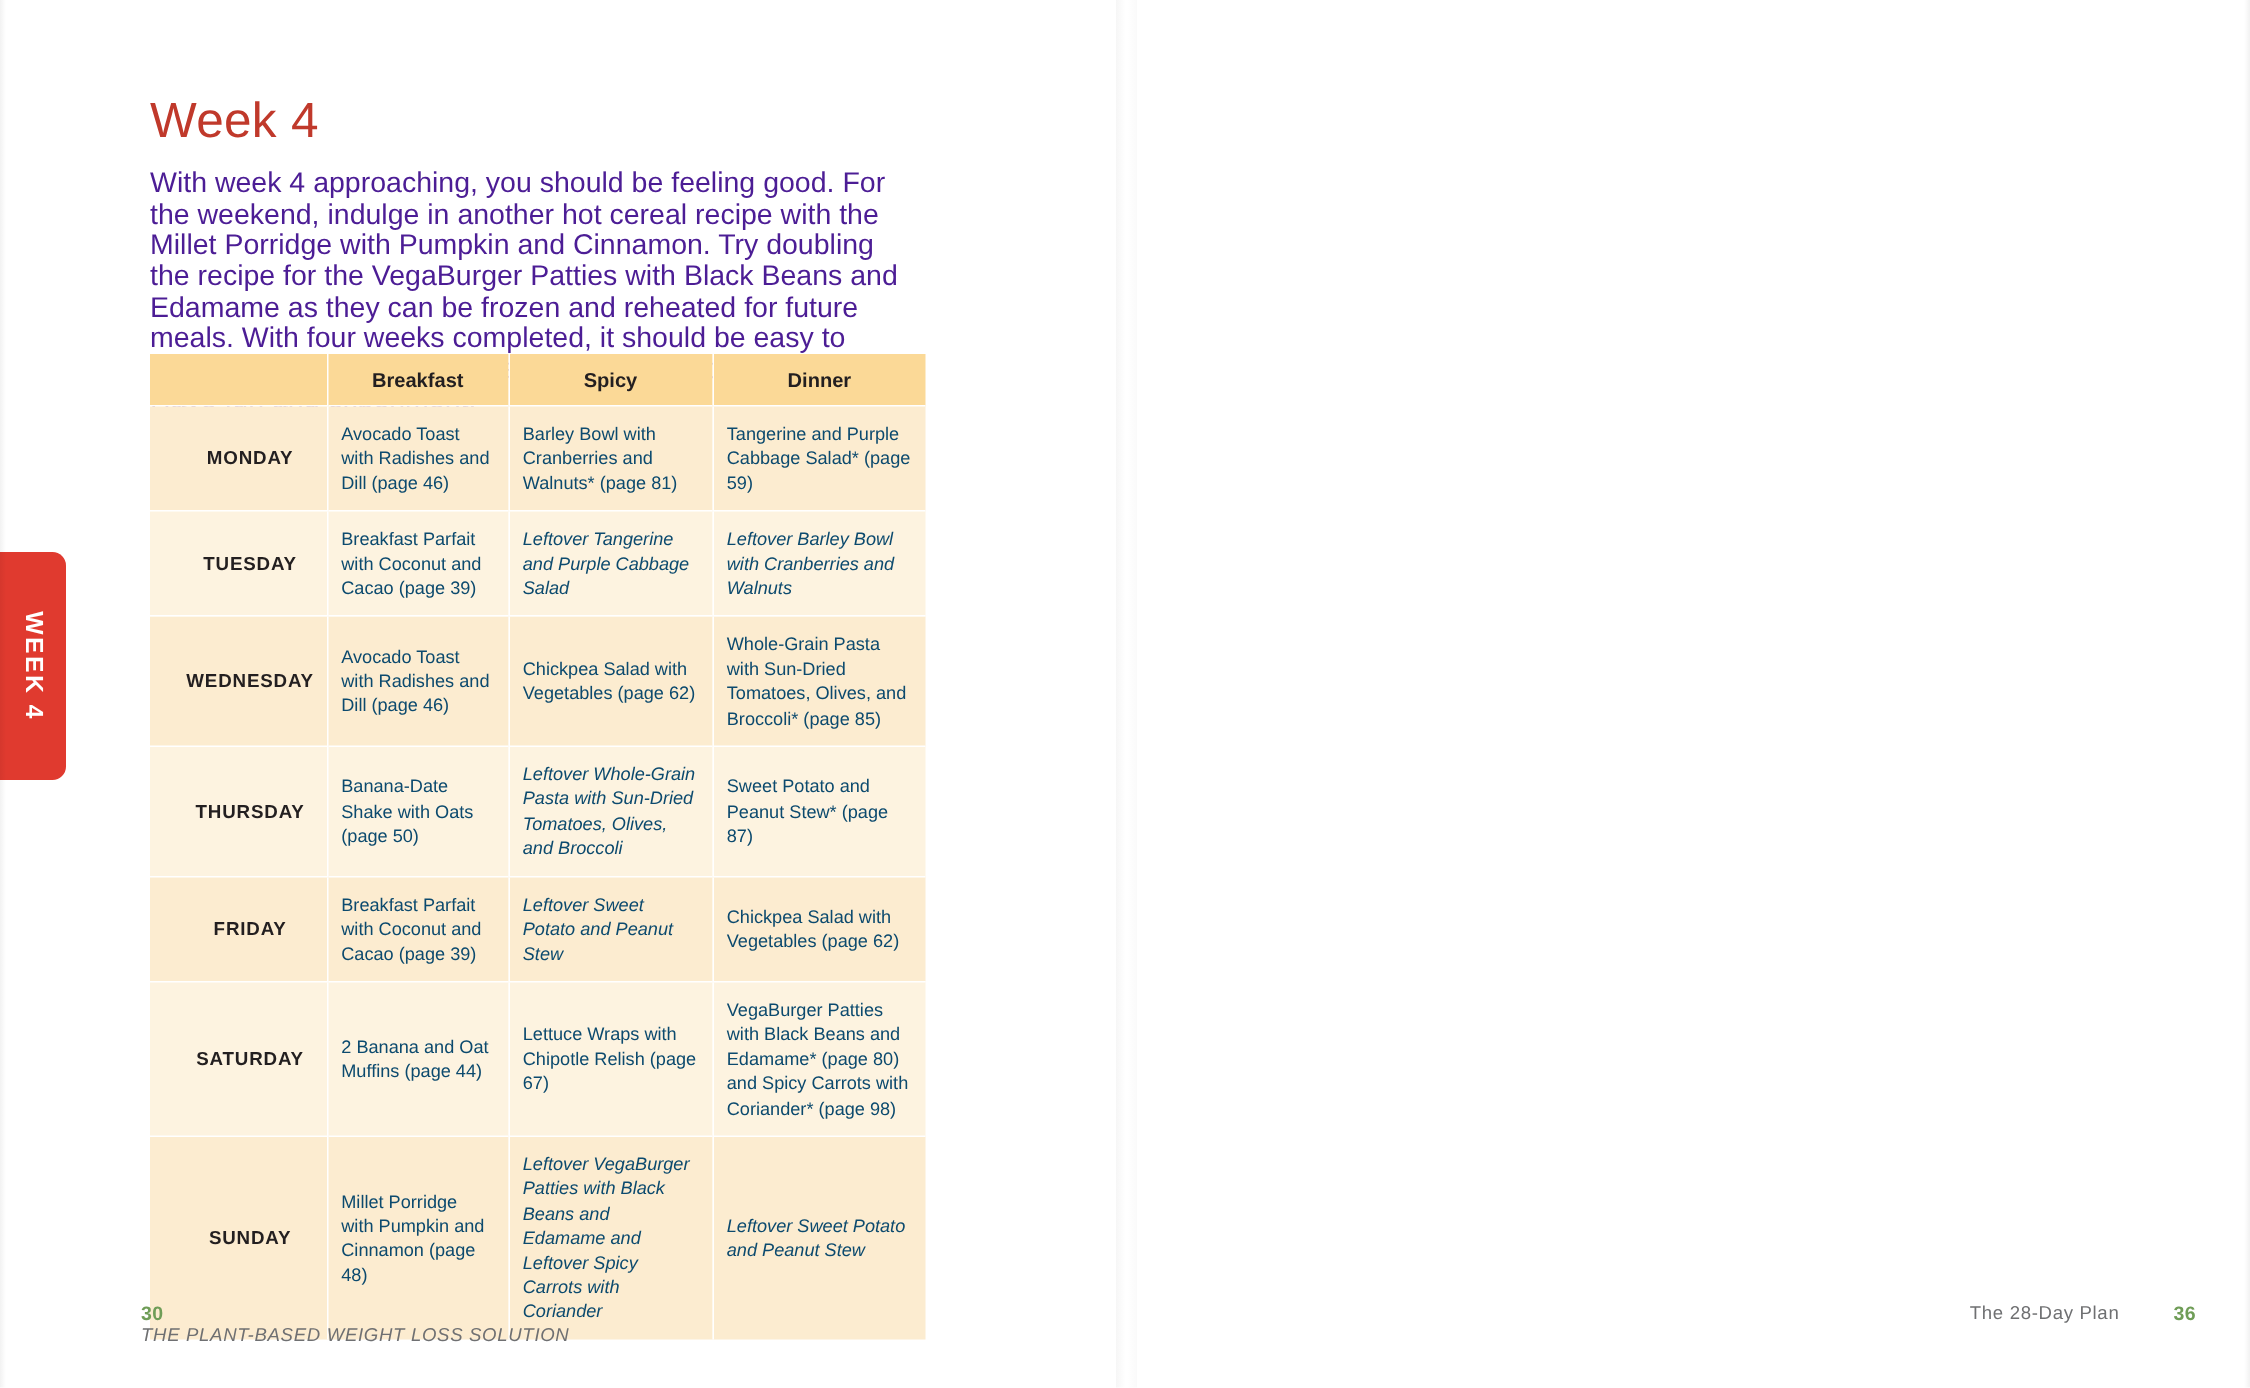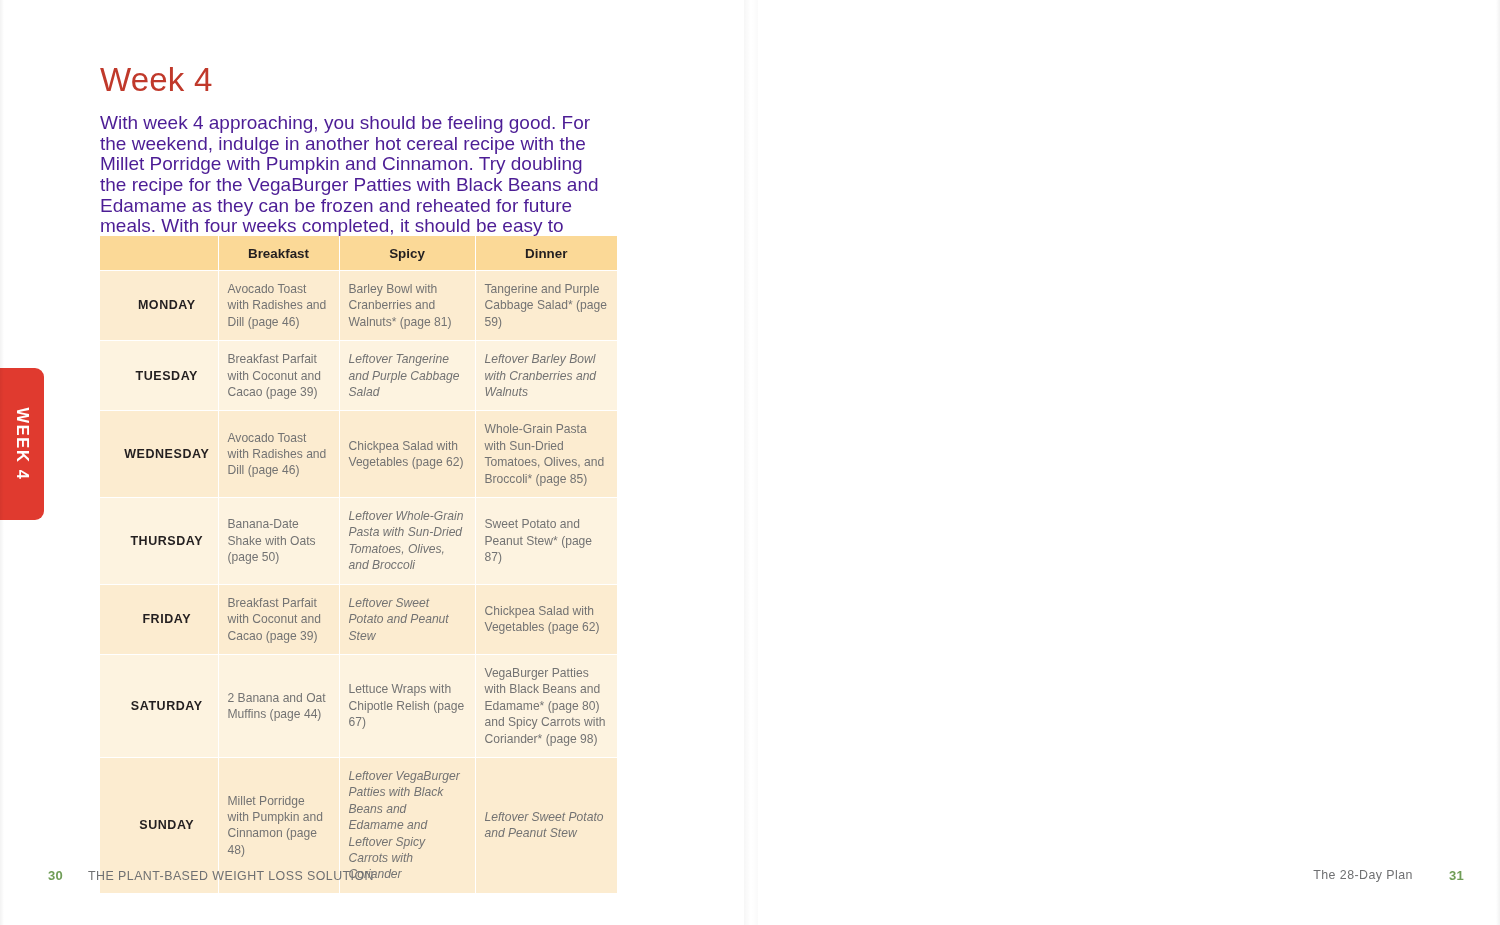--- a/index.html
+++ b/index.html
@@ -114,21 +114,21 @@
     padding: 9px 6px 9px 6px;
     height: 16px;
     border-right: 1px solid #ffffff;
   }
   .meal-table thead th:last-child { border-right: none; }
   .meal-table thead th.day-head { }
 
   .meal-table tbody td {
     font-size: 12.1px;
     line-height: 16.4px;
-    color: #737373;
+    color: #0c4a6e;
     vertical-align: middle;
     padding: 10px 10px 10px 9px;
     border-right: 1px solid #ffffff;
     border-top: 1px solid #ffffff;
   }
   .meal-table tbody td:last-child { border-right: none; }
 
   .meal-table tbody tr.odd  td { background: #fcecd0; }
   .meal-table tbody tr.even td { background: #fdf3e0; }
 
@@ -143,40 +143,41 @@
   }
   .leftover { font-style: italic; }
 
   
   .footer-left {
     position: absolute;
     left: 48px;
     top: 868px;
     display: flex;
     align-items: baseline;
+    flex-direction: column;
   }
   .footer-right {
     position: absolute;
     right: 36px;
     top: 868px;
     display: flex;
     align-items: flex-start;
   }
   .folio {
     font-size: 13px;
     font-weight: bold;
     color: #6f9d57;
     letter-spacing: 0.3px;
   }
   .running-head {
     font-size: 12.4px;
     color: #6f7072;
     letter-spacing: 0.45px;
   }
-  .footer-left .running-head { margin-left: 25px; }
+  .footer-left .running-head { margin-left: 46px; font-style: italic; }
   .footer-right .folio { margin-left: 36px; }
 </style>
 </head>
 <body>
 
 <div class="spread">
 
   <div class="page-left">
 
     <div class="week-tab">
@@ -252,20 +253,20 @@
     <div class="footer-left">
       <span class="folio">30</span>
       <span class="running-head">THE PLANT-BASED WEIGHT LOSS SOLUTION</span>
     </div>
   </div>
 
   <div class="page-right">
 
     <div class="footer-right">
       <span class="running-head">The 28-Day Plan</span>
-      <span class="folio">31</span>
+      <span class="folio">36</span>
     </div>
   </div>
 
   <div class="gutter"></div>
   <div class="edge-left"></div>
   <div class="edge-right"></div>
 </div>
 
 </body></html>

